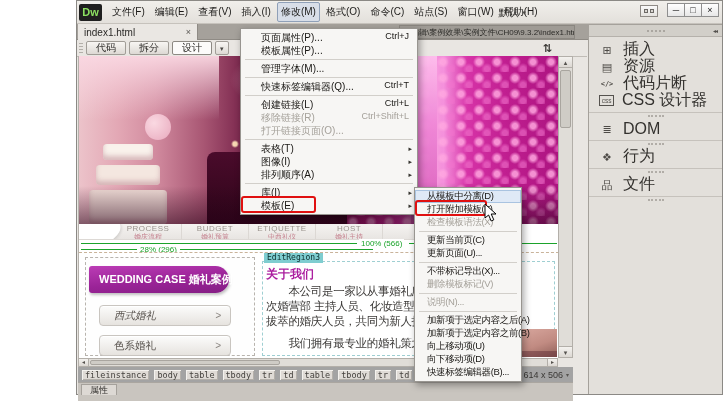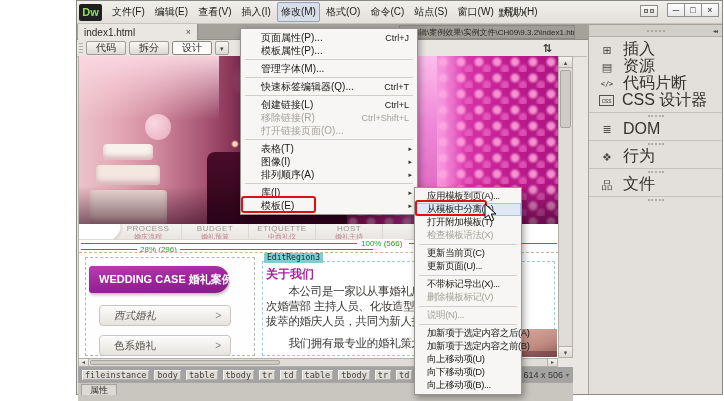--- a/index.html
+++ b/index.html
@@ -146,21 +146,21 @@
   .dicon.cssbox{width:15px;height:11px;border:1px solid #55524e;font-size:6.5px;line-height:9px;color:#55524e;}
   .dlabel{font-size:16px;color:#33312e;white-space:nowrap;}
   .dsep{margin:3px 0 2px;border-top:1px solid #c6c2bc;position:relative;height:6px;}
   .dsep:after{content:"";position:absolute;left:50%;top:2px;width:16px;margin-left:-8px;border-top:2px dotted #b1ada7;}
   .dpad{height:4px;}
 
   
   .menu{position:absolute;background:#f7f6f4;border:1px solid #989590;box-shadow:2px 3px 7px rgba(0,0,0,.35);padding:2px 0;z-index:60;}
   .menu1{left:240px;top:28px;width:178px;}
   .menu2{left:414px;top:187px;width:108px;z-index:61;}
-  .mrow{display:flex;align-items:center;height:13px;padding:0 8px 0 20px;font-size:10px;color:#191714;position:relative;white-space:nowrap;}
+  .mrow{display:flex;align-items:flex-start;height:13px;padding:0 8px 0 20px;font-size:10px;color:#191714;position:relative;white-space:nowrap;}
   .menu2 .mrow{padding:0 6px 0 12px;font-size:9.5px;letter-spacing:-.4px;}
   .mrow .sc{margin-left:auto;font-size:9px;padding-left:8px;}
   .mrow .sub{position:absolute;right:5px;top:3px;font-size:7px;color:#36342f;}
   .mrow.dis{color:#a5a19a;} .mrow.dis .sc{color:#a5a19a;}
   .mrow.hl{background:#dfe9f6;outline:1px solid #a9c3e0;outline-offset:-1px;}
   .msep{height:1px;background:#d2cfca;margin:2px 4px;}
 
   
   .redbox{position:absolute;border:2px solid #e01010;border-radius:3px;z-index:70;}
   .redbox1{left:241px;top:196px;width:75px;height:17px;}
@@ -411,23 +411,20 @@
       <span class="lab">库(I)</span>
       <span class="sub">▸</span>
     </div>
     <div class="mrow">
       <span class="lab">模板(E)</span>
       <span class="sub">▸</span>
     </div>
   </div>
 
   <div class="menu menu2">
-    <div class="mrow">
-      <span class="lab">应用模板到页(A)...</span>
-    </div>
     <div class="mrow hl">
       <span class="lab">从模板中分离(D)</span>
     </div>
     <div class="mrow">
       <span class="lab">打开附加模板(T)</span>
     </div>
     <div class="mrow dis">
       <span class="lab">检查模板语法(X)</span>
     </div>
     <div class="msep"></div>
@@ -455,21 +452,21 @@
     <div class="mrow">
       <span class="lab">加新项于选定内容之前(B)</span>
     </div>
     <div class="mrow">
       <span class="lab">向上移动项(U)</span>
     </div>
     <div class="mrow">
       <span class="lab">向下移动项(D)</span>
     </div>
     <div class="mrow">
-      <span class="lab">向上移动项(B)...</span>
+      <span class="lab">快速标签编辑器(B)...</span>
     </div>
   </div>
 
   <div class="redbox redbox1"></div>
   <div class="redbox redbox2"></div>
   <svg class="cursor" width="14" height="20" viewBox="0 0 14 20">
     <polygon points="1,1 1,15 4.6,12 7.2,18 9.8,16.8 7.2,11 12,11" fill="#ffffff" stroke="#000000" stroke-width="1"></polygon>
   </svg>
 </div>
 

